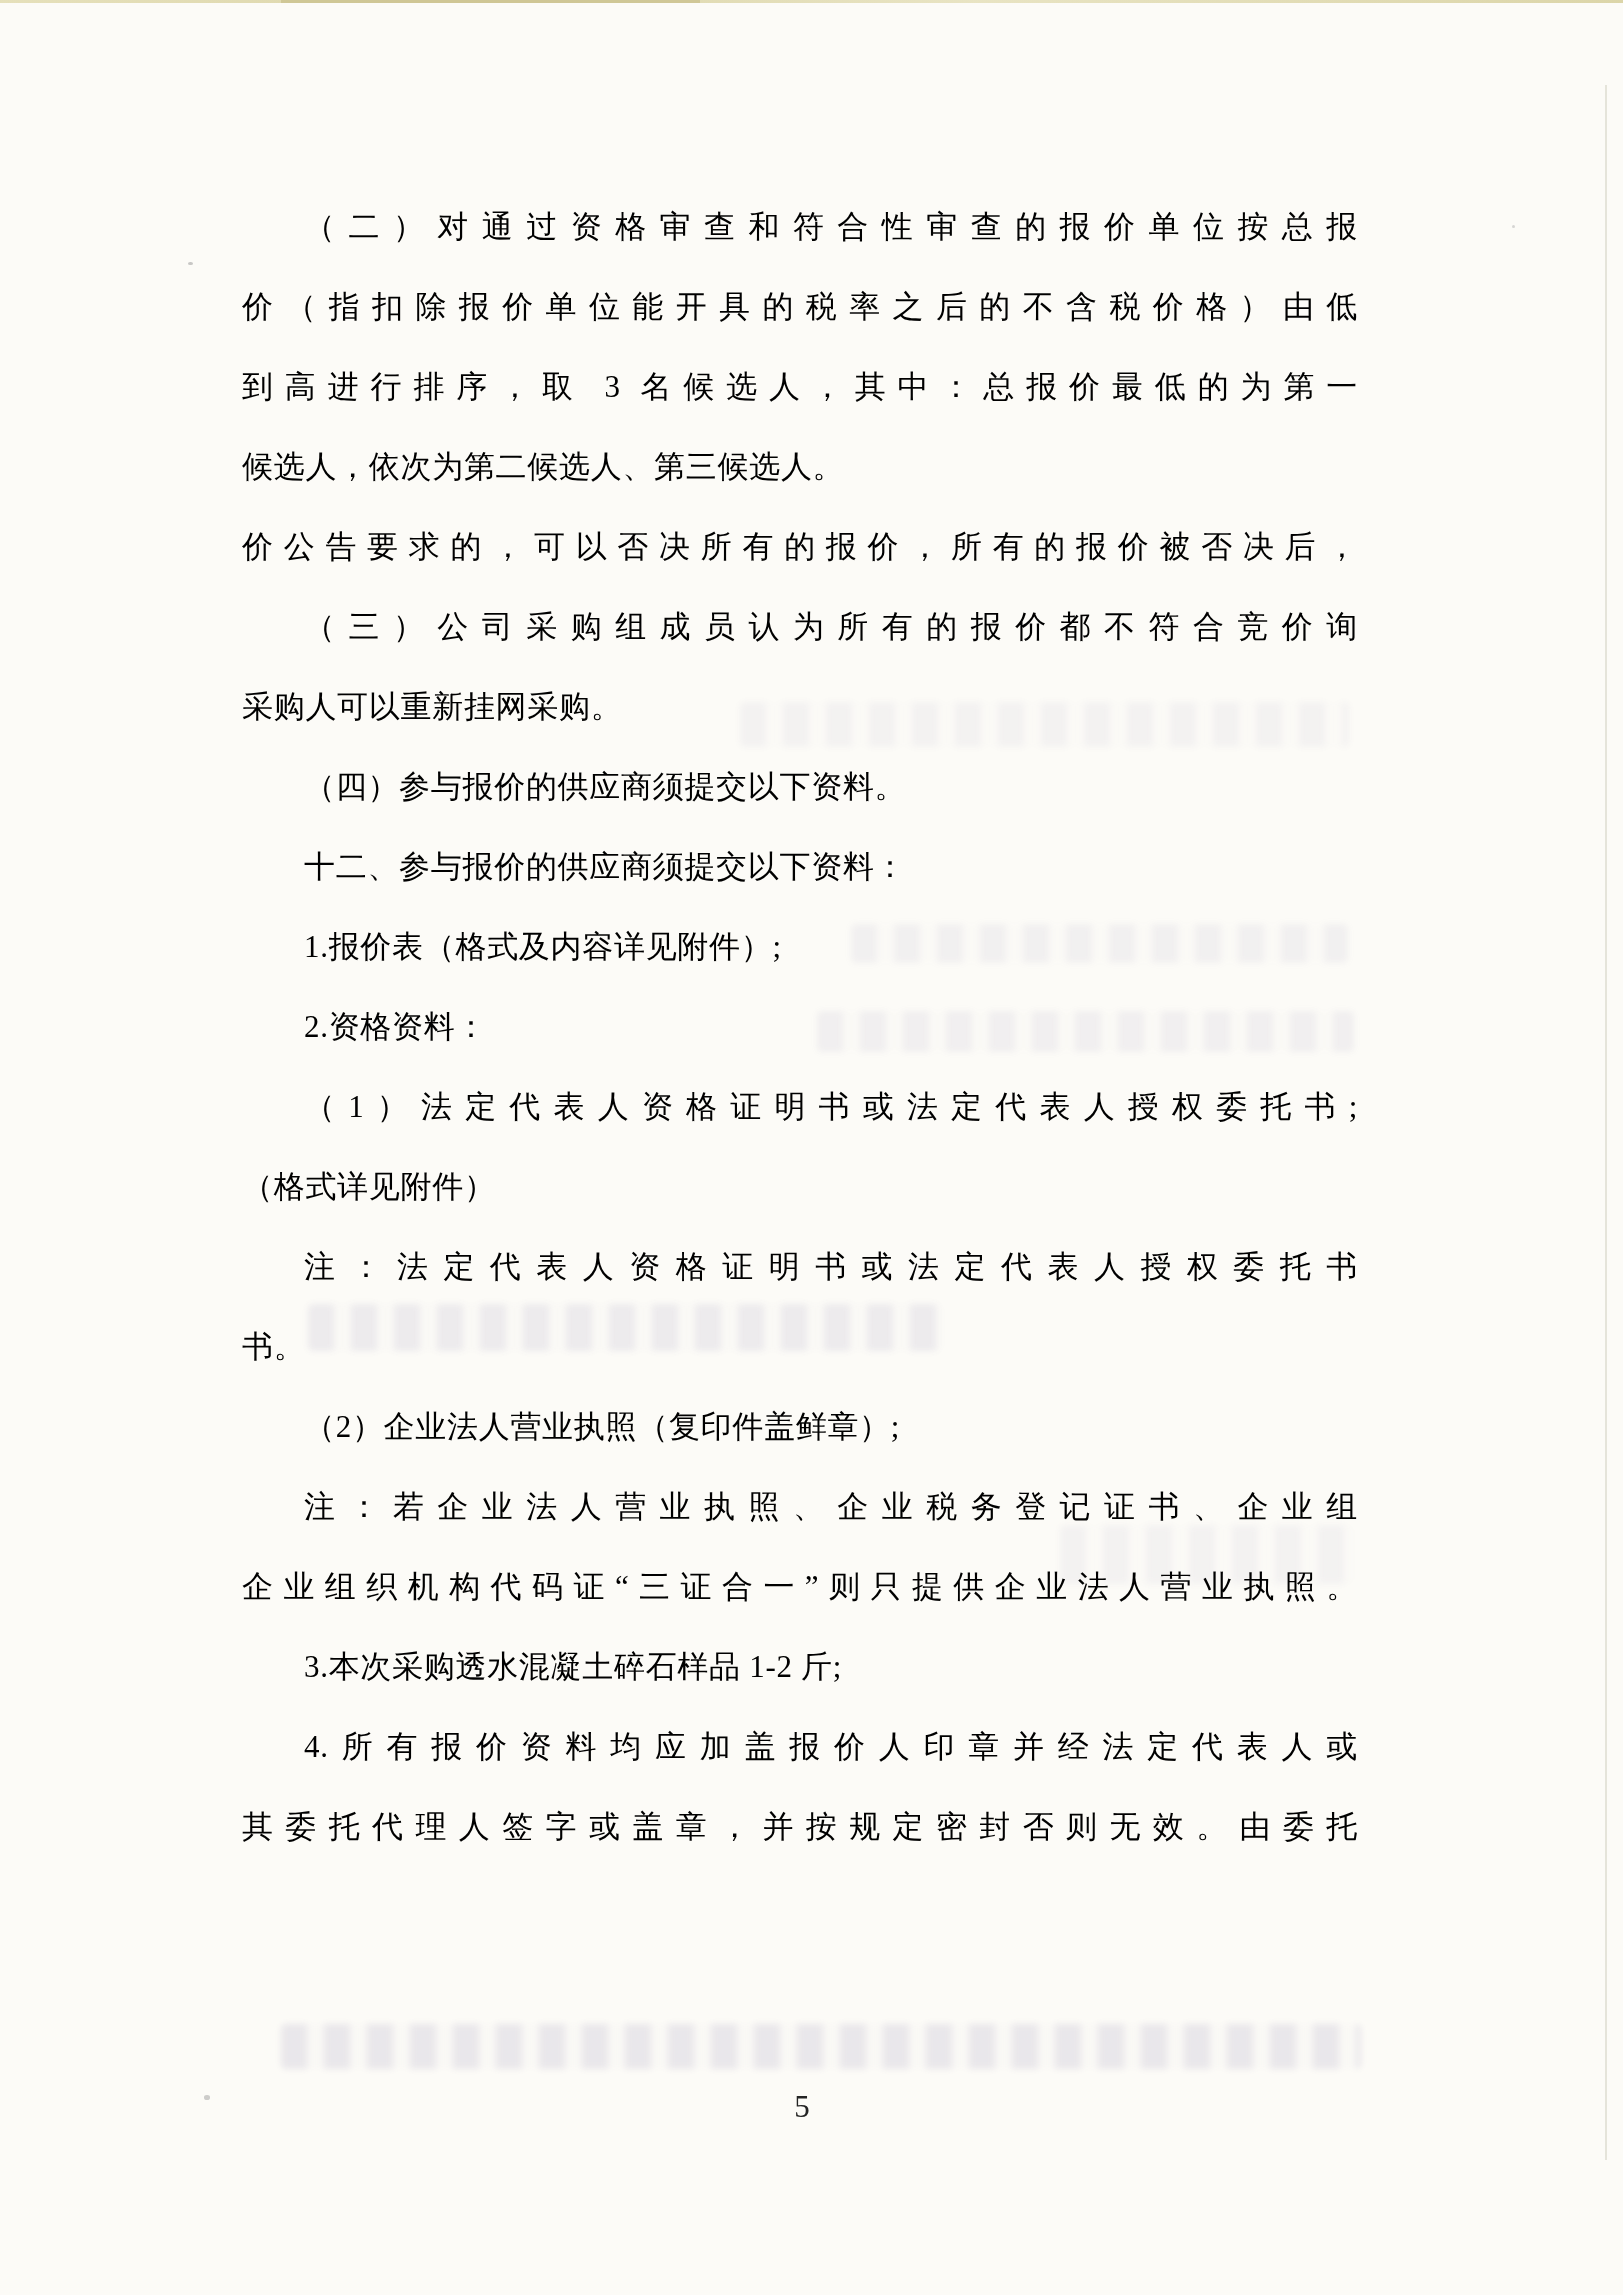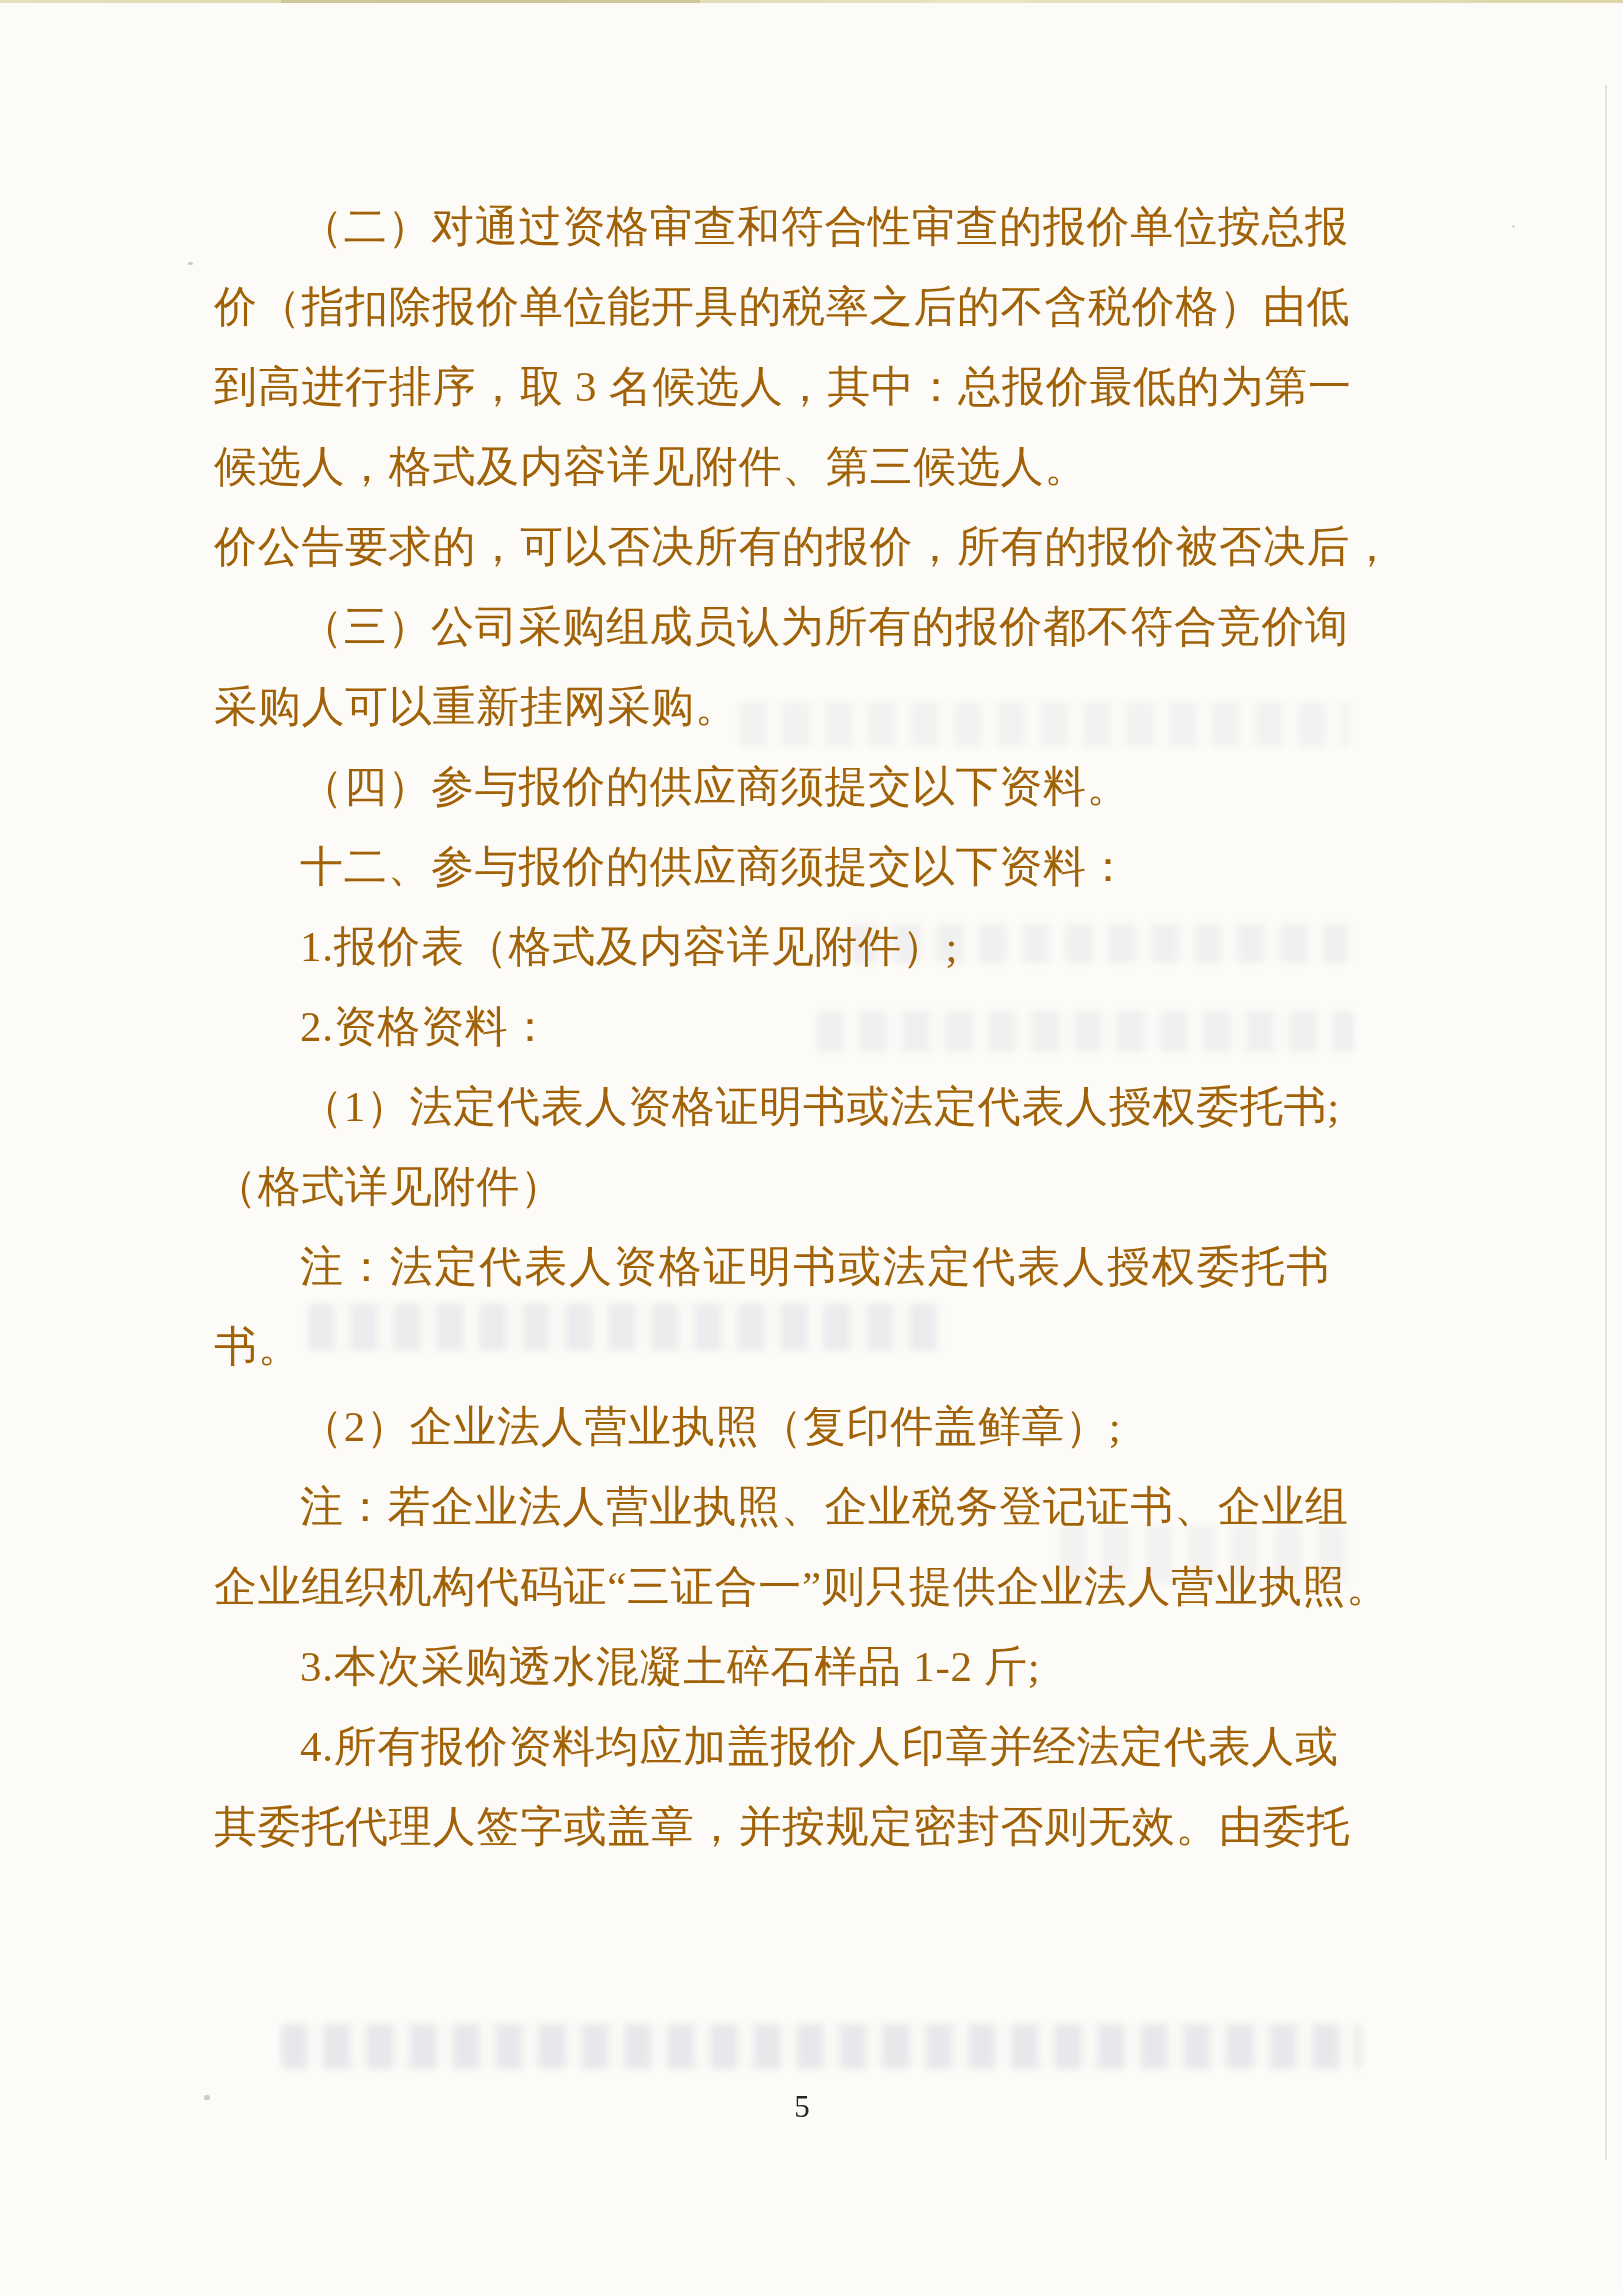--- a/index.html
+++ b/index.html
@@ -26,22 +26,22 @@
   }
   .bleed.b1{left:740px;top:702px;width:609px;height:45px;opacity:.45;}
   .bleed.b2{left:851px;top:924px;width:497px;height:39px;opacity:.55;}
   .bleed.b3{left:817px;top:1011px;width:537px;height:41px;opacity:.6;}
   .bleed.b4{left:308px;top:1304px;width:635px;height:47px;opacity:.8;}
   .bleed.b5{left:1060px;top:1525px;width:295px;height:59px;opacity:.45;}
   .bleed.b6{left:281px;top:2024px;width:1080px;height:45px;opacity:.95;}
 
   
   .body-text{
-    position:absolute;left:214px;top:187px;width:1116px;
-    font-size:43px;line-height:80px;color:#a16207;letter-spacing:0.7px;
+    position:absolute;left:242px;top:187px;width:1116px;
+    font-size:31px;line-height:80px;color:#000000;letter-spacing:0.7px;
   }
   .line{height:80px;white-space:nowrap;}
   .indent{text-indent:2em;}
   .justify{text-align:justify;text-align-last:justify;text-justify:inter-character;}
   .bold{font-weight:400;}
 
   .page-number{
     position:absolute;top:2089px;left:766px;width:72px;
     text-align:center;font-size:31px;color:#242424;
   }
@@ -62,21 +62,21 @@
   <div class="bleed b2"></div>
   <div class="bleed b3"></div>
   <div class="bleed b4"></div>
   <div class="bleed b5"></div>
   <div class="bleed b6"></div>
 
   <div class="body-text">
     <div class="line indent justify">（二）对通过资格审查和符合性审查的报价单位按总报</div>
     <div class="line justify">价（指扣除报价单位能开具的税率之后的不含税价格）由低</div>
     <div class="line justify">到高进行排序，取 3 名候选人，其中：总报价最低的为第一</div>
-    <div class="line">候选人，格式及内容详见附件、第三候选人。</div>
+    <div class="line">候选人，依次为第二候选人、第三候选人。</div>
     <div class="line justify">价公告要求的，可以否决所有的报价，所有的报价被否决后，</div>
     <div class="line indent justify">（三）公司采购组成员认为所有的报价都不符合竞价询</div>
     <div class="line">采购人可以重新挂网采购。</div>
     <div class="line indent">（四）参与报价的供应商须提交以下资料。</div>
     <div class="line indent bold">十二、参与报价的供应商须提交以下资料：</div>
     <div class="line indent">1.报价表（格式及内容详见附件）;</div>
     <div class="line indent">2.资格资料：</div>
     <div class="line indent justify">（1）法定代表人资格证明书或法定代表人授权委托书;</div>
     <div class="line">（格式详见附件）</div>
     <div class="line indent justify">注：法定代表人资格证明书或法定代表人授权委托书</div>

